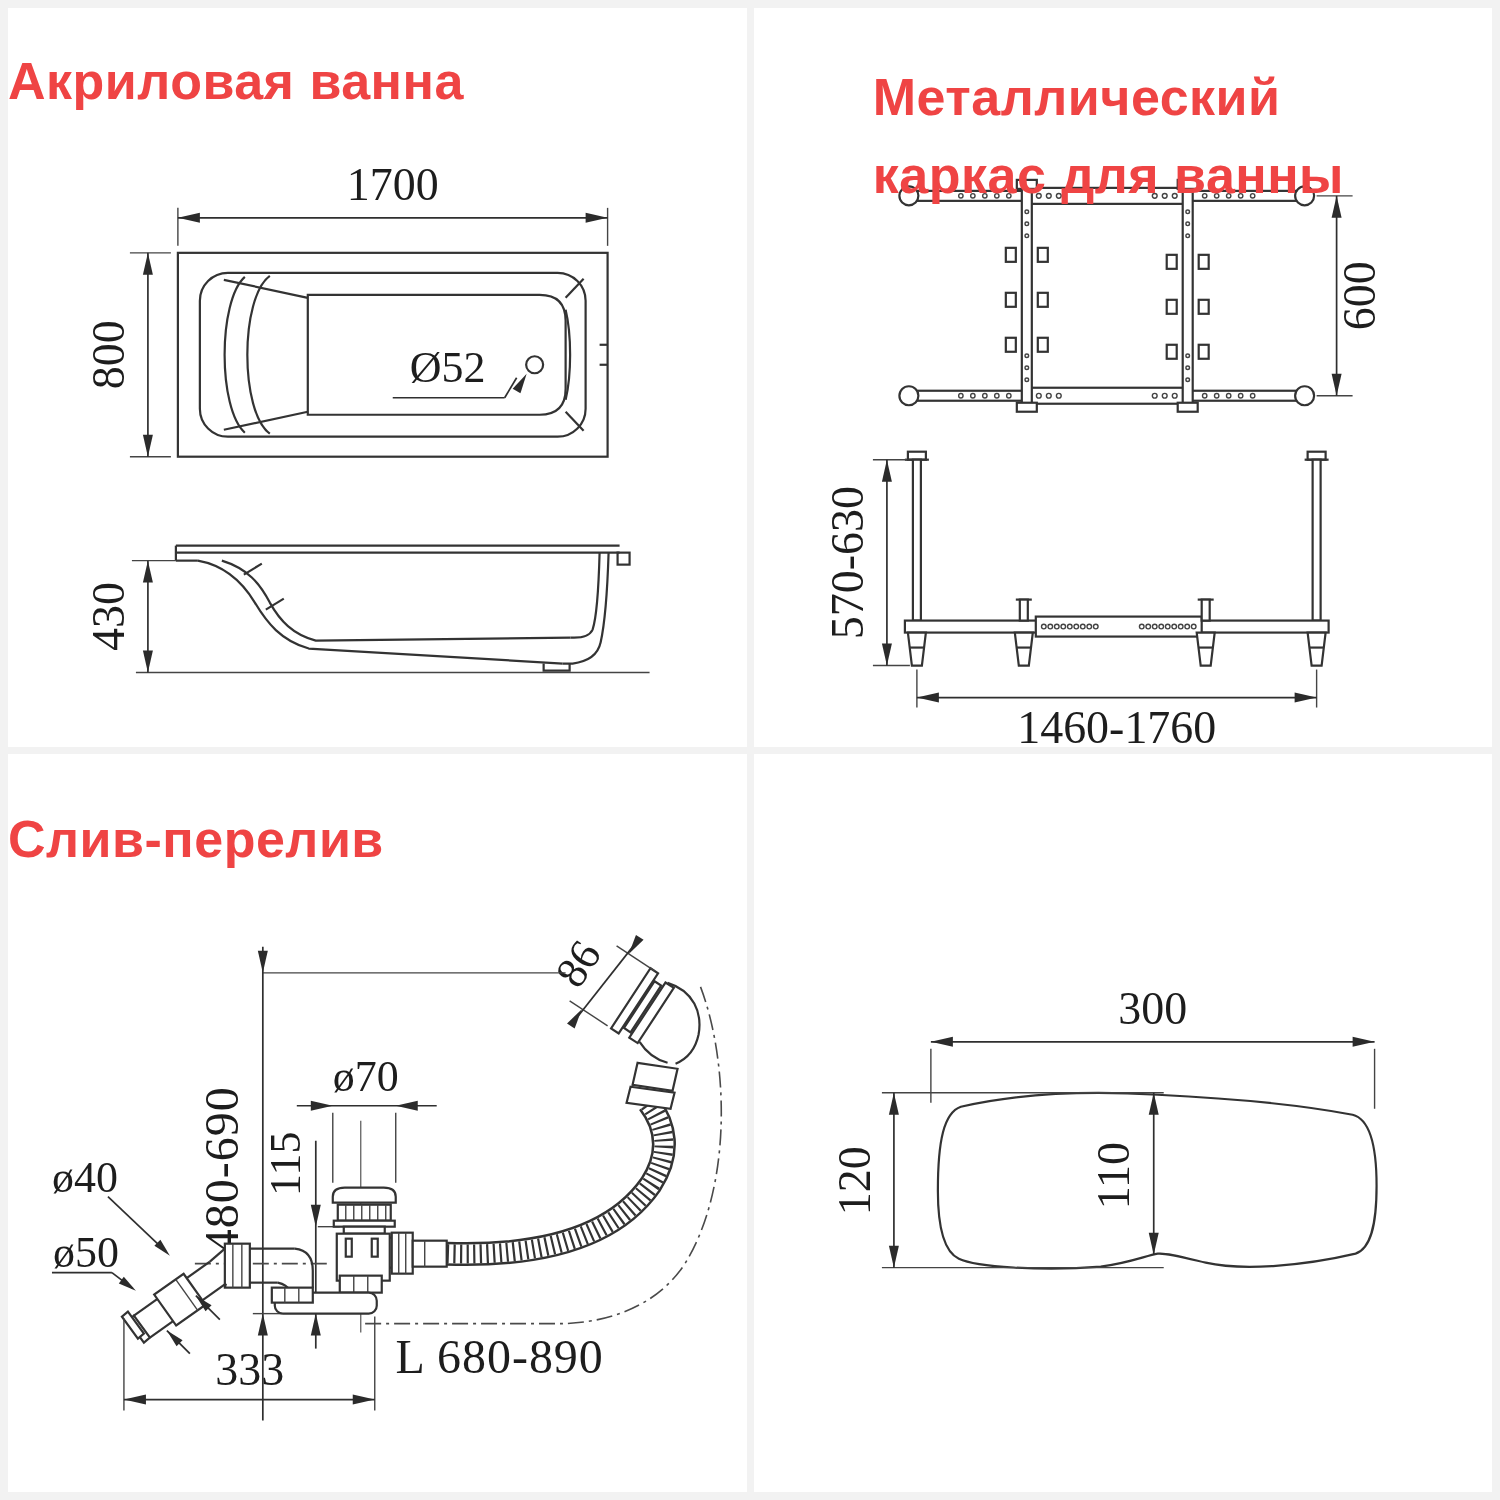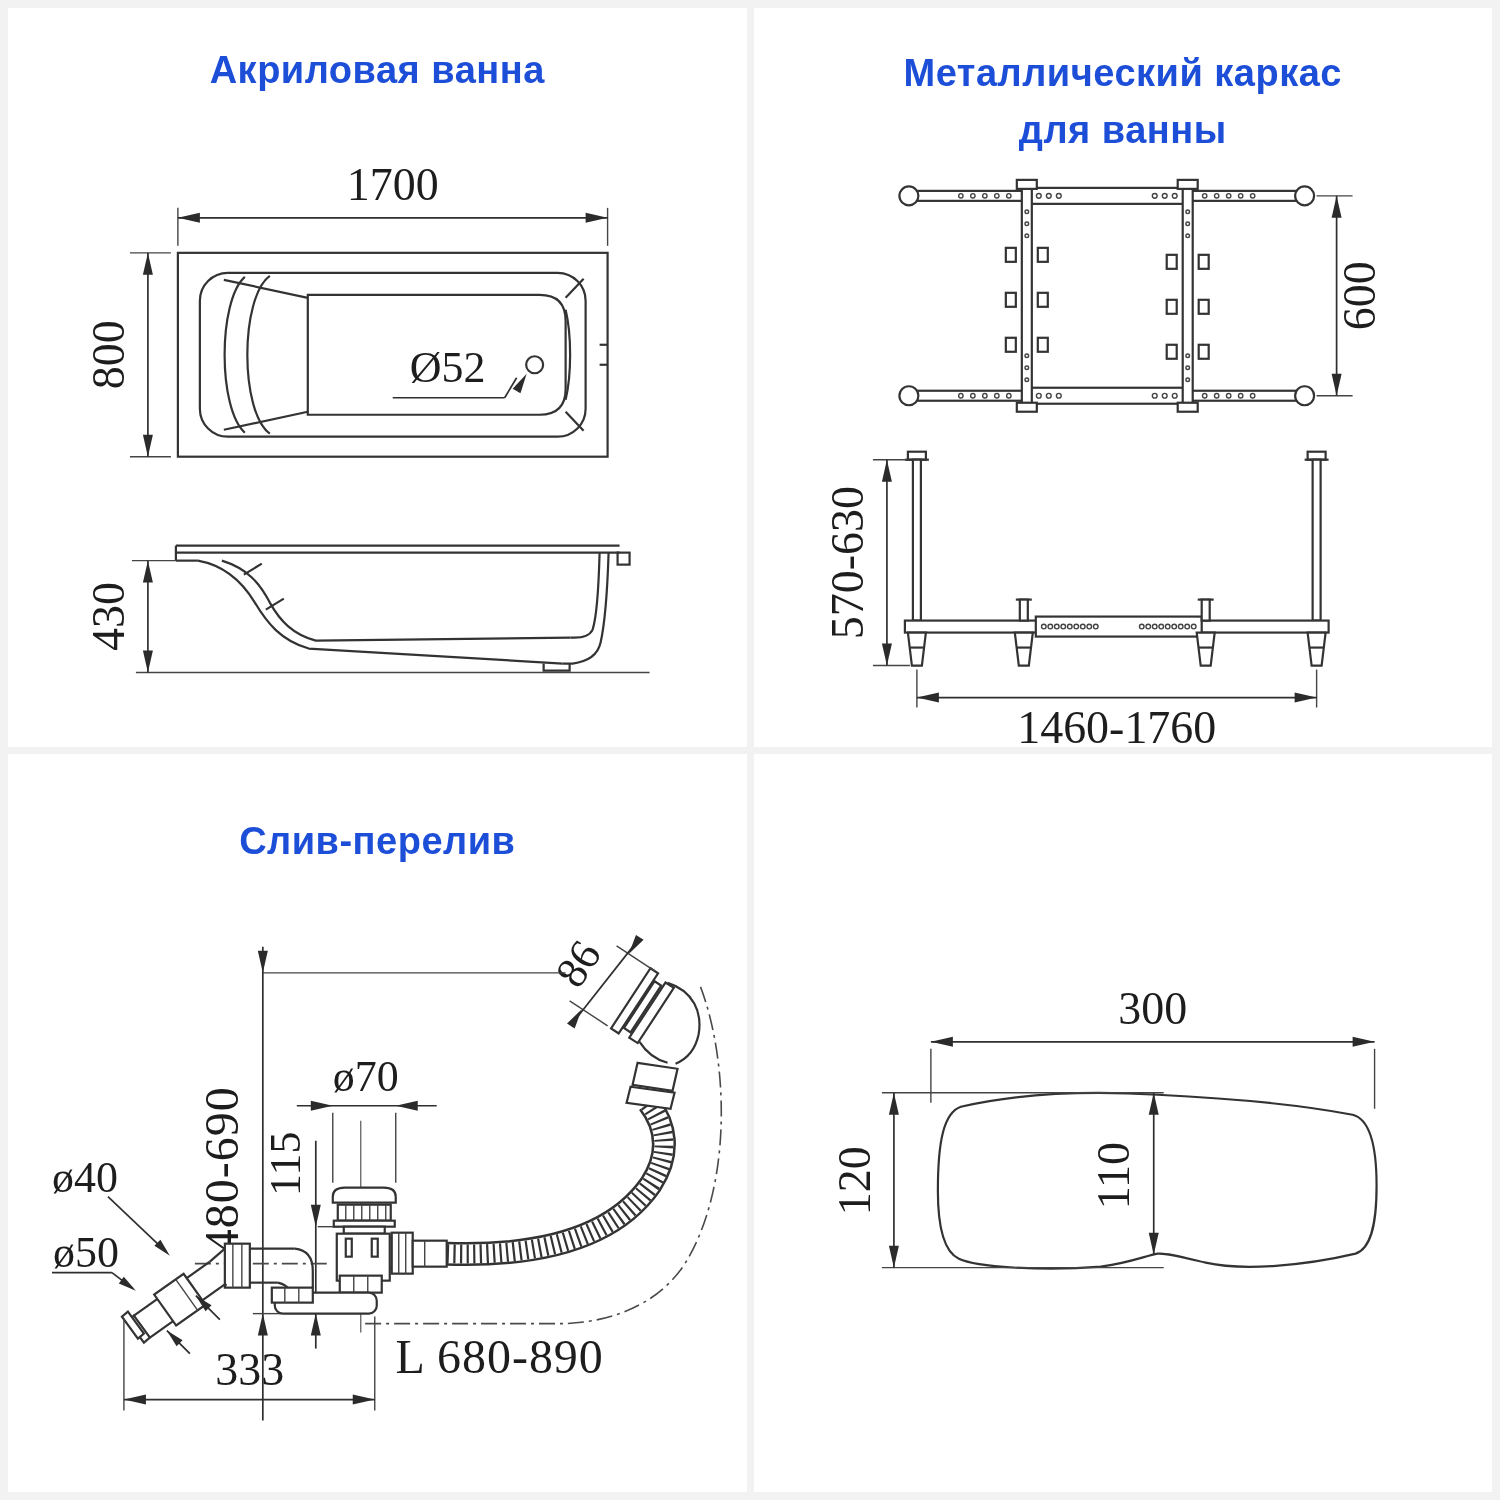--- a/index.html
+++ b/index.html
@@ -18,31 +18,31 @@
     gap:7px;
   }
   .panel{
     background:#ffffff;
     position:relative;
     overflow:hidden;
   }
   .panel-title{
     position:absolute;
     left:0;right:0;
-    text-align:center;
-    font-size:38px;
+    text-align:left;
+    font-size:52px;
     font-weight:700;
     letter-spacing:.5px;
-    color:#1d4ed8;
+    color:#ef4444;
     line-height:1.5;
     z-index:2;
   }
   .panel-title.top{top:34px;}
-  .panel-title.bottom{top:59px;}
-  .panel-title.narrow{max-width:500px;margin:3px auto;}
+  .panel-title.bottom{top:46px;}
+  .panel-title.narrow{max-width:500px;margin:16px auto;}
   svg{position:absolute;inset:0;width:100%;height:100%;}
   .ln{fill:none;stroke:#333;stroke-width:2.2px;}
   .lnw{fill:#fff;stroke:#333;stroke-width:2.2px;}
   .thin{fill:none;stroke:#444;stroke-width:1.4px;}
   .dim{fill:none;stroke:#2f2f2f;stroke-width:1.7px;}
   .arr{fill:#2b2b2b;stroke:none;}
   .dimtext{font-family:"Liberation Serif", serif;font-size:46px;fill:#1d1d1d;}
   .dimtext-lg{font-family:"Liberation Serif", serif;font-size:48px;fill:#1d1d1d;letter-spacing:1px;}
   .dimtext-sm{font-family:"Liberation Serif", serif;font-size:44px;fill:#1d1d1d;}
   .cl{fill:none;stroke:#555;stroke-width:1.2px;}

